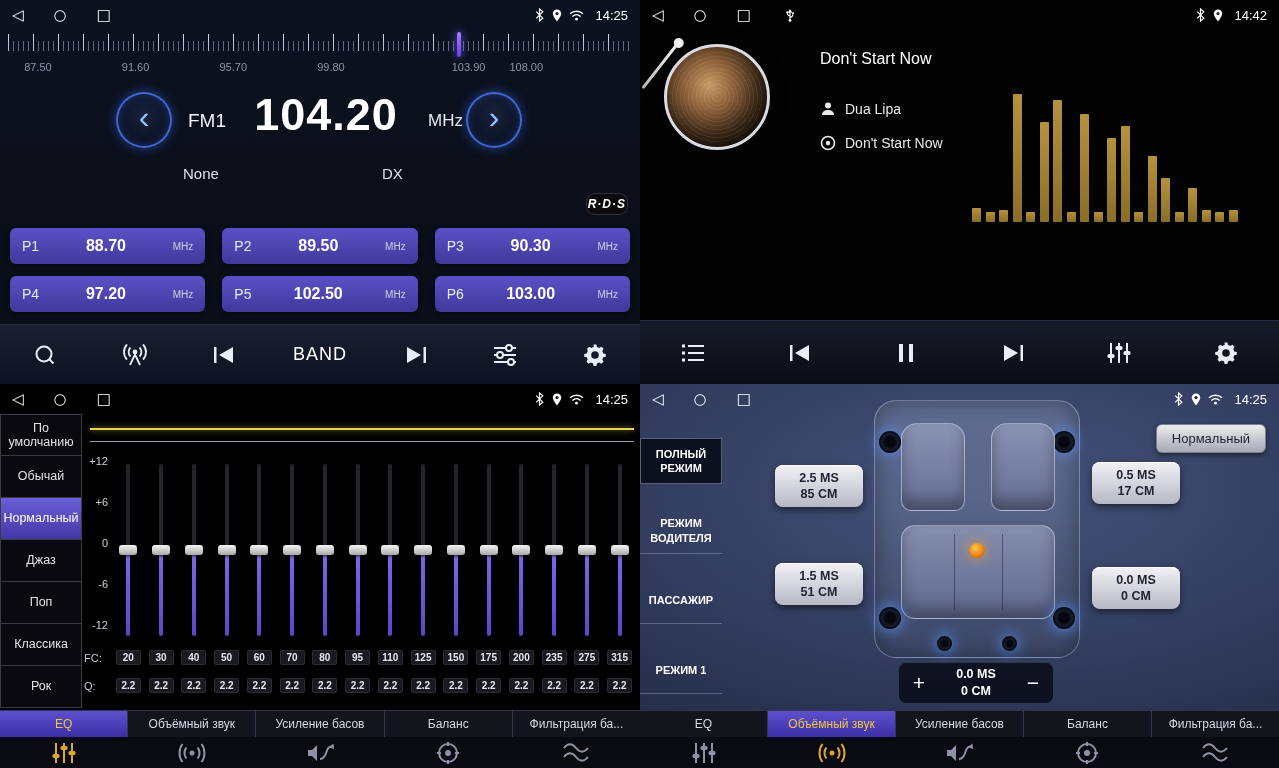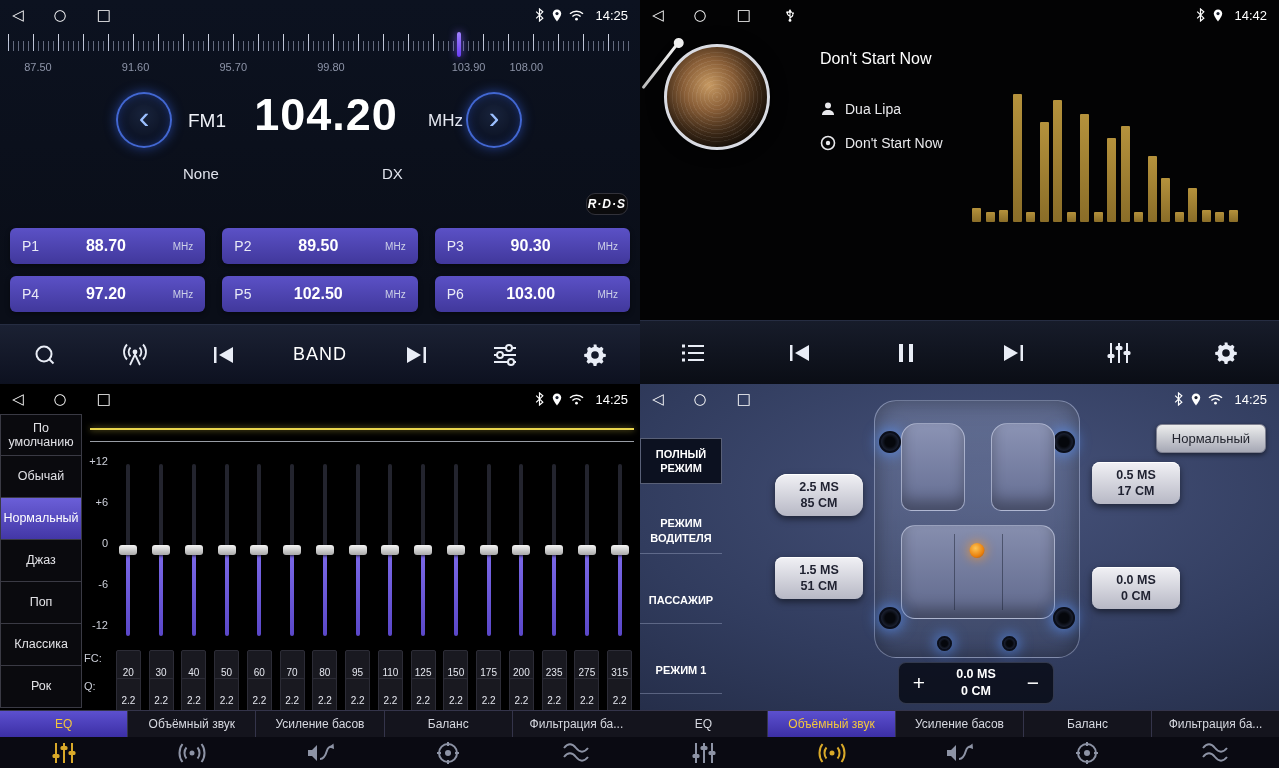--- a/index.html
+++ b/index.html
@@ -122,22 +122,22 @@
   .eq-handle { position:absolute; left:50%; top:50%; transform:translate(-50%,-50%);
     width:18px; height:10px; border-radius:3px;
     background:linear-gradient(180deg,#f5f5f5,#a9a9a9); box-shadow:0 1px 3px rgba(0,0,0,.8); }
   .eq-row-label { position:absolute; left:84px; width:28px; color:#c9ccd6; font-size:11px; }
   .eq-row-label.fc { top:268px; }
   .eq-row-label.q { top:296px; }
   .eq-vals { position:absolute; left:112px; right:4px; display:flex; }
   .eq-vals.fc { top:266px; }
   .eq-vals.q { top:294px; }
   .eq-cell { flex:1; display:flex; justify-content:center; }
-  .eq-cell span { min-width:25px; padding:16px 2px; background:#191920; border:1px solid #2c2c36;
-    border-radius:2px; color:#e4e6ee; font-size:10px; text-align:center; }
+  .eq-cell span { min-width:25px; padding:1px 2px; background:#191920; border:1px solid #2c2c36;
+    border-radius:2px; color:#e4e6ee; font-size:10px; text-align:center;font-weight:bold; }
 
   
   .tabbar { position:absolute; left:0; right:0; top:326px; height:27px; display:flex;
     background:#14141d; border-top:1px solid #34344a; }
   .tab { flex:1; display:flex; align-items:center; justify-content:center; color:#d6d8e0;
     font-size:12px; border-right:1px solid #34344a; cursor:pointer; white-space:nowrap; overflow:hidden; }
   .tab:last-child { border-right:none; }
   .tab.active { background:linear-gradient(180deg,#5c50cf,#3c2fa5); color:#f2c63e; }
   .tabicons { position:absolute; left:0; right:0; top:353px; height:31px; display:flex; background:#0a0a12; }
   .tabicon { flex:1; display:flex; align-items:center; justify-content:center; color:#8d93a5; cursor:pointer; }
@@ -176,22 +176,22 @@
   .spk.rm1 { left:62px; } .spk.rm2 { right:62px; }
   .center-dot { position:absolute; left:50%; top:142px; transform:translateX(-50%);
     width:15px; height:15px; border-radius:50%; cursor:pointer;
     background:radial-gradient(circle at 40% 35%, #ffc554, #e87f0c 62%, #a34f00);
     box-shadow:0 0 12px rgba(255,150,30,.95); }
   .delay-btn { position:absolute; width:88px; height:42px; border-radius:8px; cursor:pointer;
     background:linear-gradient(180deg,#f1f1f5,#b7b8c5);
     box-shadow:0 3px 7px rgba(0,0,0,.5), inset 0 1px 0 #fff;
     display:flex; flex-direction:column; align-items:center; justify-content:center;
     color:#1f2130; font-size:12.5px; font-weight:bold; line-height:1.3; }
-  .delay-btn.fl { left:135px; top:90px;border-radius:12px; } .delay-btn.fr { left:452px; top:78px; }
-  .delay-btn.rl { left:135px; top:173px; } .delay-btn.rr { left:452px; top:183px; }
+  .delay-btn.fl { left:135px; top:81px; } .delay-btn.fr { left:452px; top:78px; }
+  .delay-btn.rl { left:135px; top:179px; } .delay-btn.rr { left:452px; top:183px; }
   .center-ctl { position:absolute; left:258px; top:278px; width:156px; height:42px;
     background:rgba(8,12,22,.85); border:1px solid rgba(120,130,160,.35); border-radius:8px;
     display:flex; align-items:center; }
   .ctl-btn { width:40px; text-align:center; color:#fff; font-size:21px; cursor:pointer; line-height:40px; }
   .ctl-val { flex:1; text-align:center; color:#fff; font-size:12.5px; font-weight:bold; line-height:1.35; }
 </style>
 </head>
 <body>
 
 <div class="screen">

